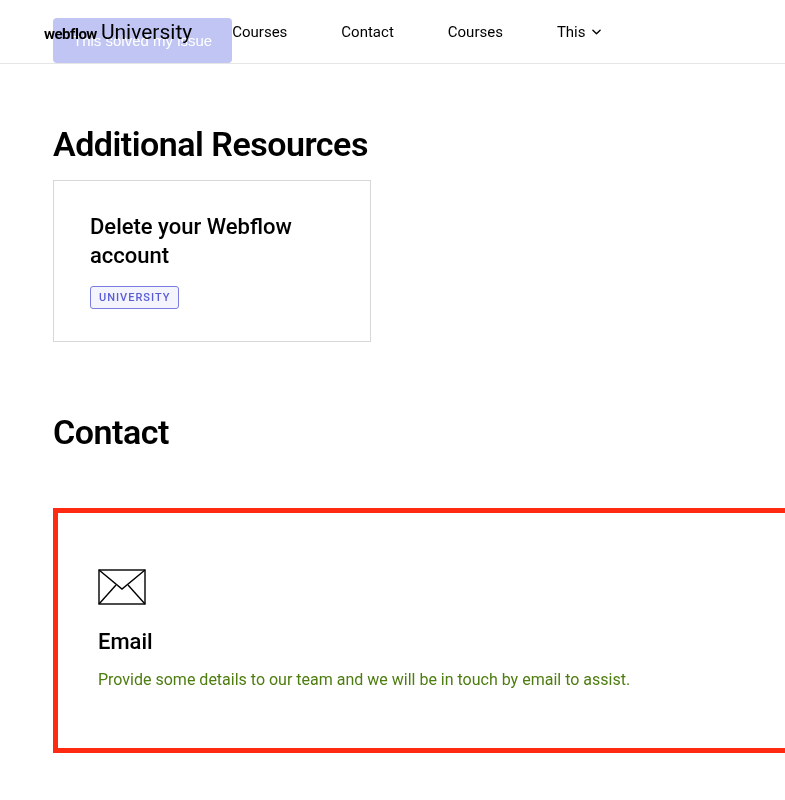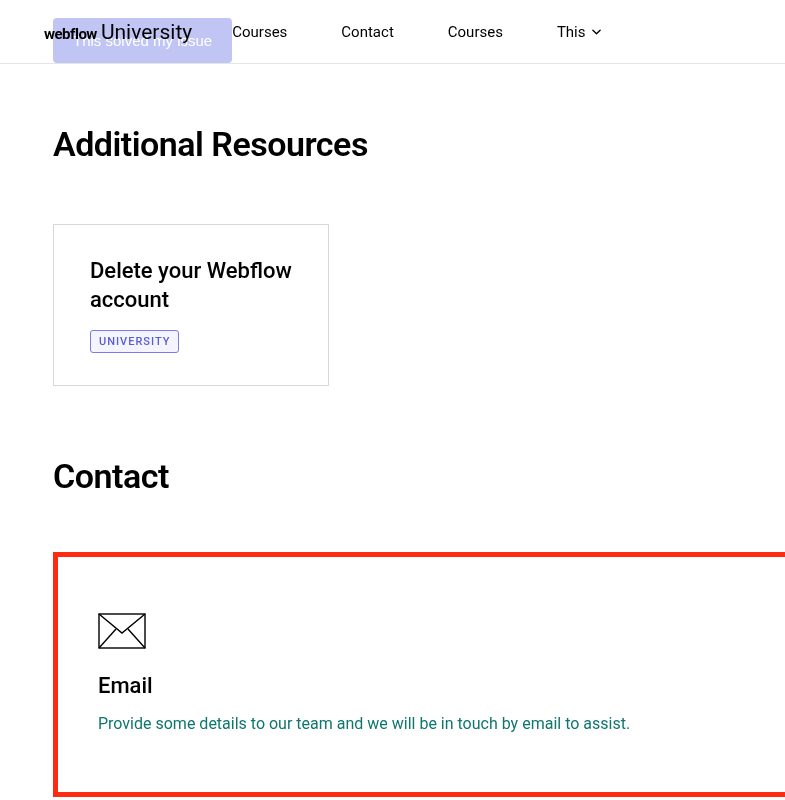--- a/index.html
+++ b/index.html
@@ -73,26 +73,26 @@
       width: 9px;
       height: 6px;
     }
     .content {
       padding: 60px 53px 0 53px;
     }
     .section-title {
       font-size: 34px;
       font-weight: 600;
       letter-spacing: -0.5px;
-      margin-bottom: 60px;
+      margin-bottom: 16px;
     }
     .resource-card {
       border: 1px solid #d7d7d7;
       padding: 32px 36px;
-      width: 276px;
+      width: 318px;
       cursor: pointer;
     }
     .resource-title {
       font-size: 22px;
       font-weight: 500;
       line-height: 1.3;
       margin-bottom: 16px;
       color: #000;
     }
     .badge {
@@ -132,21 +132,21 @@
       stroke-width: 1.4;
       fill: none;
     }
     .email-title {
       font-size: 22px;
       font-weight: 500;
       margin-bottom: 14px;
     }
     .email-desc {
       font-size: 16px;
-      color: #0f766e;
+      color: #4d7c0f;
       line-height: 1.5;
     }
   </style>
 </head>
 <body>
 
 <div class="header">
   <button class="solved-button">This solved my issue</button>
   <div class="logo">
     <span class="logo-webflow">webflow</span>

